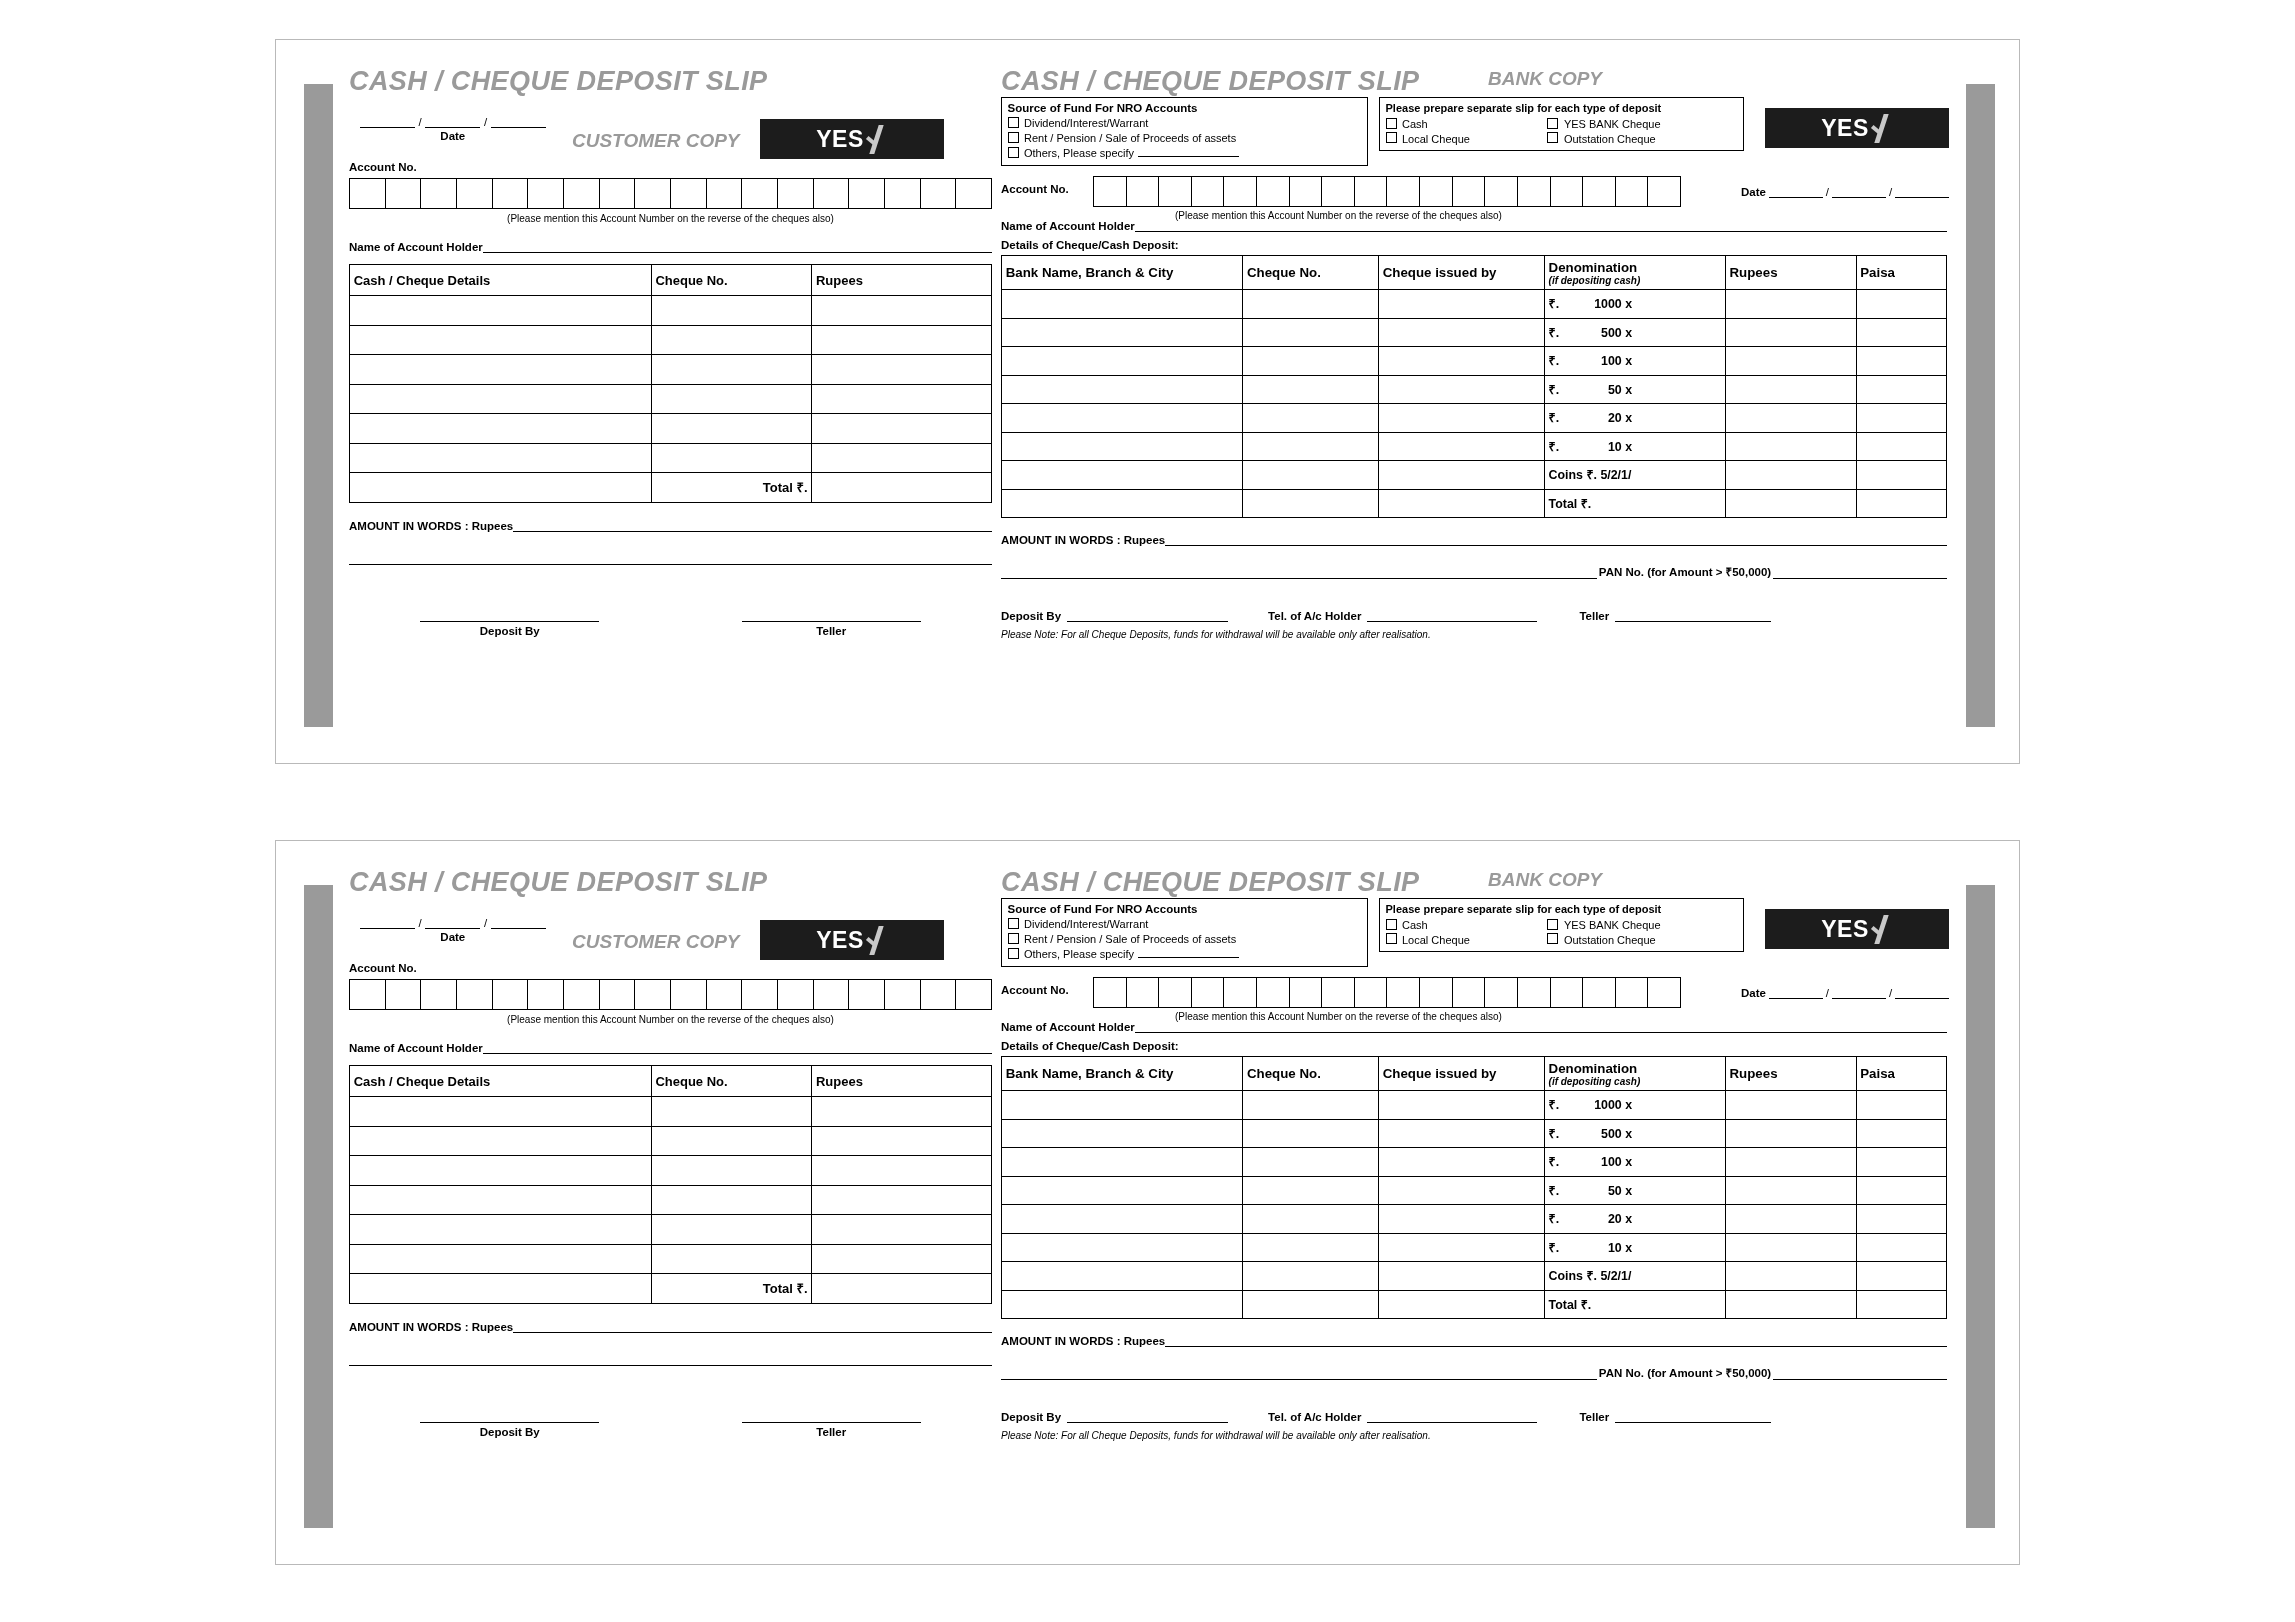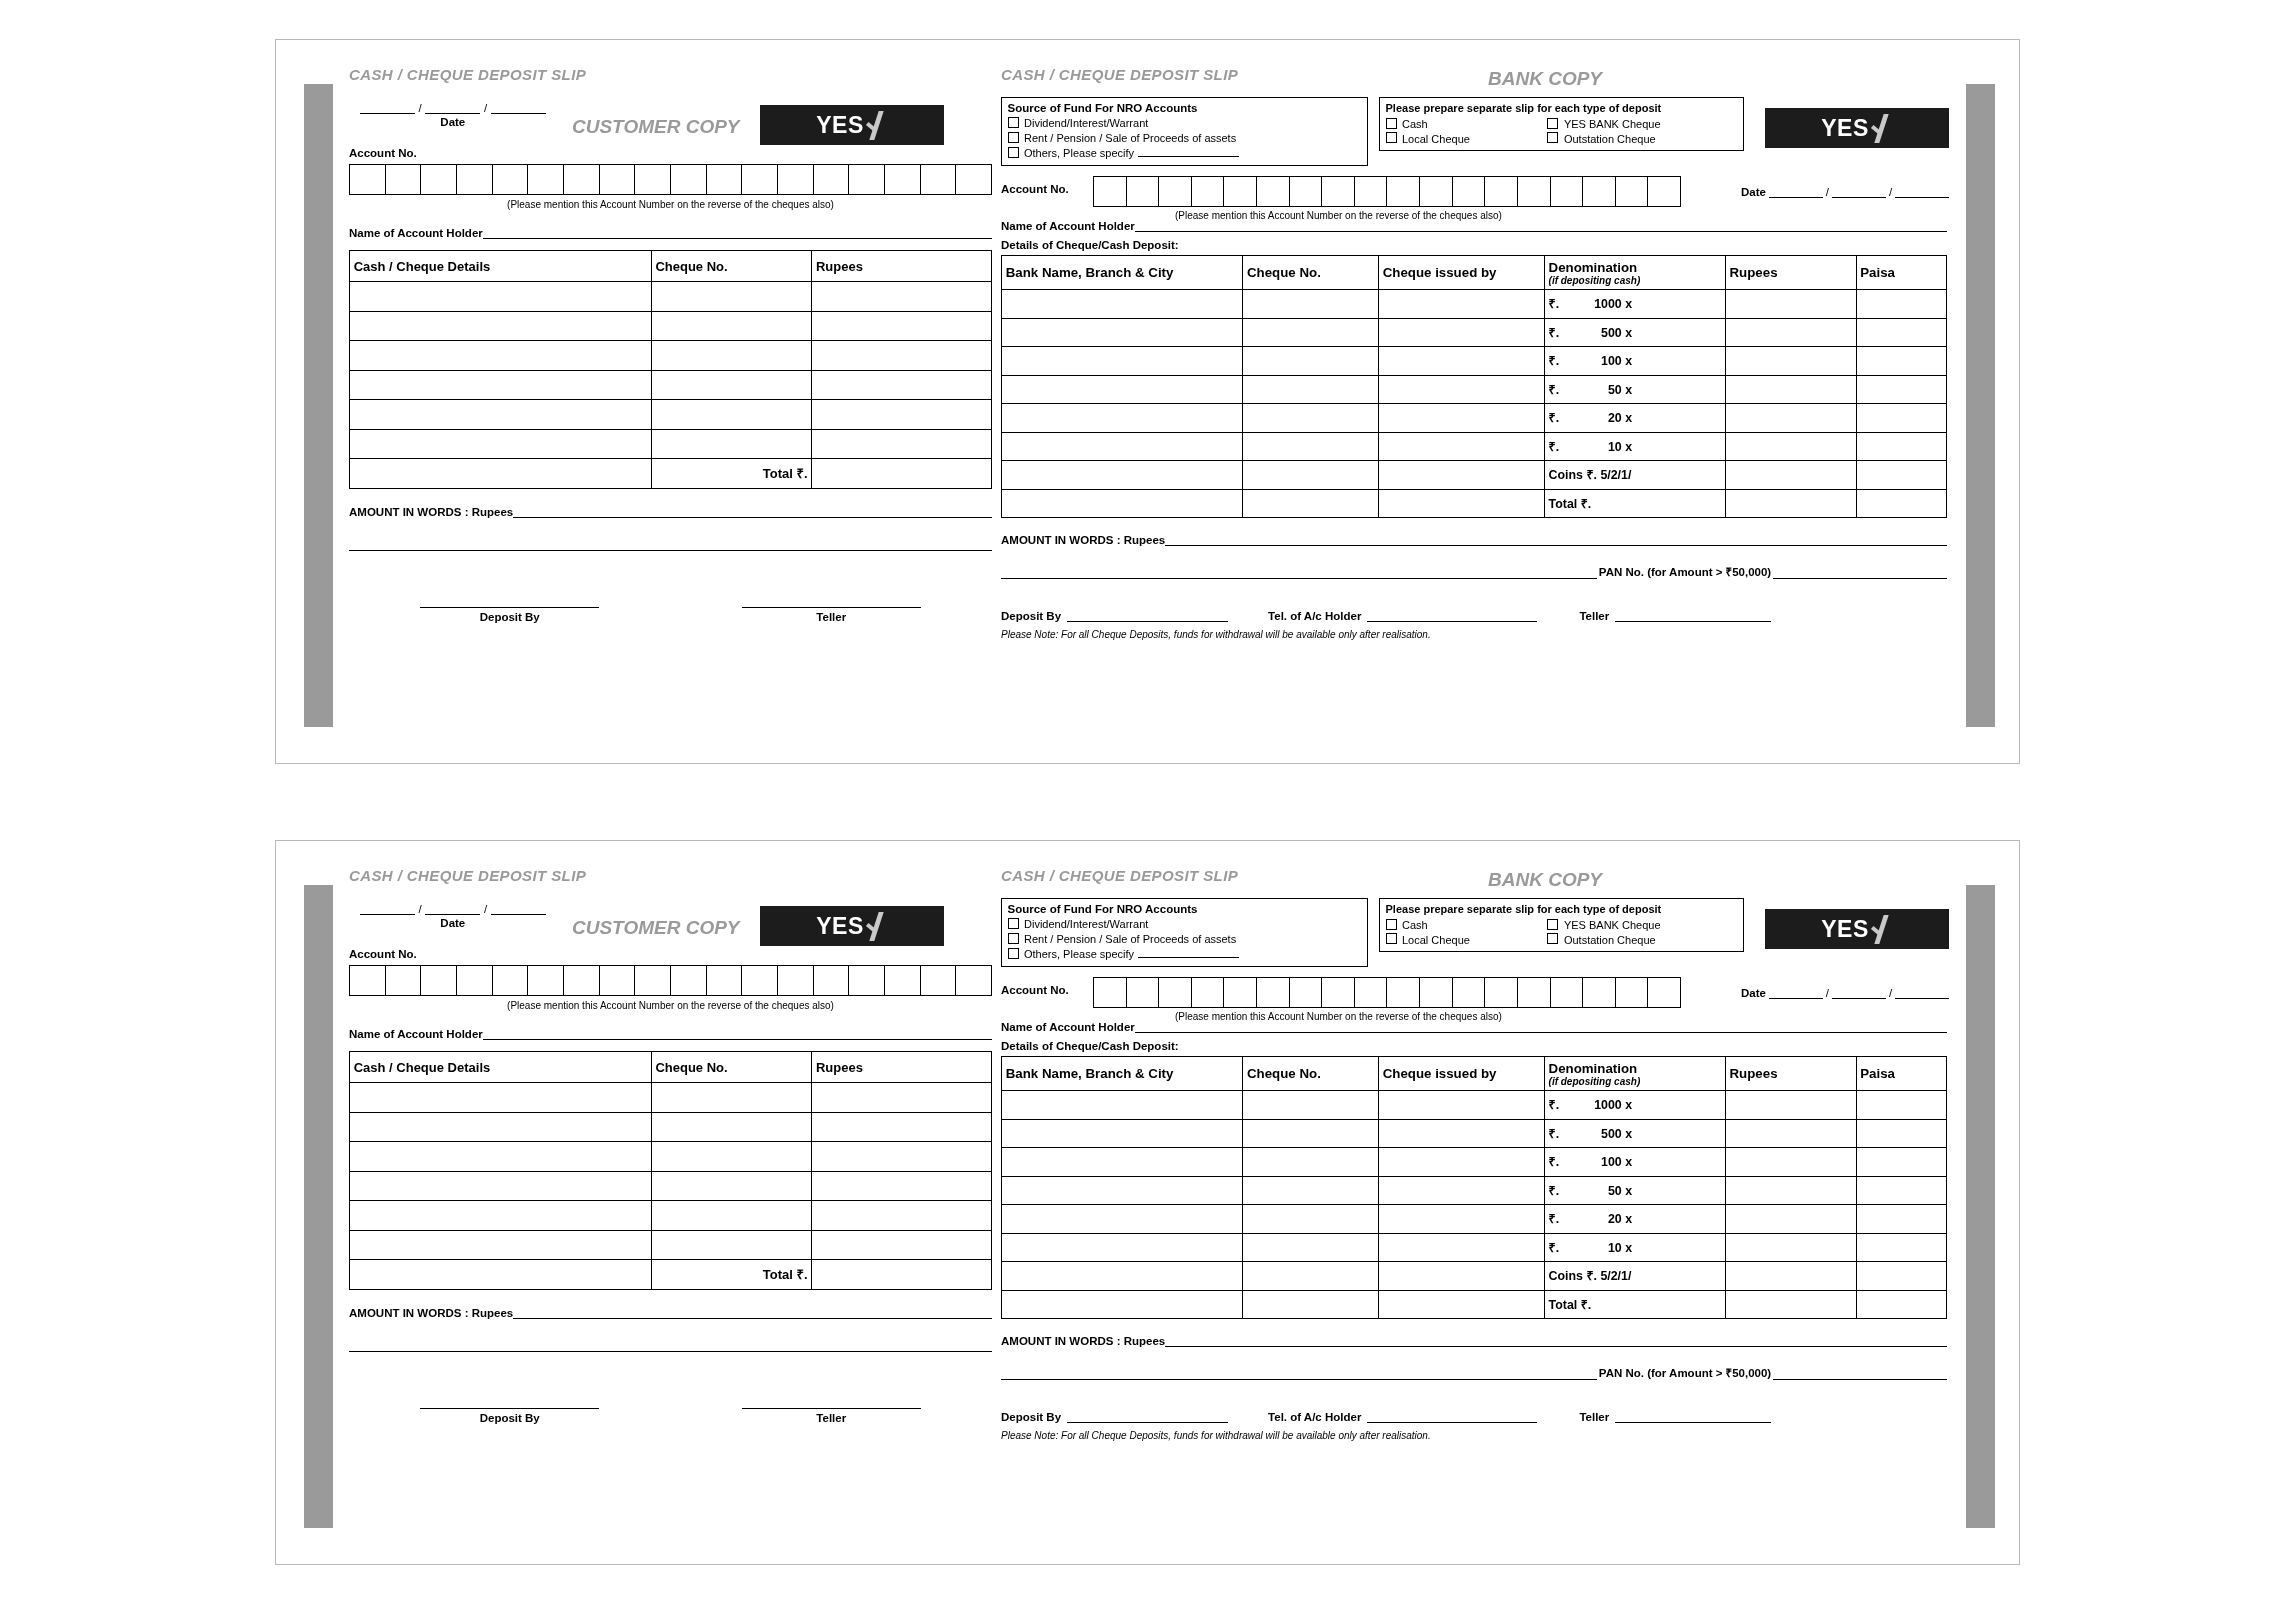--- a/index.html
+++ b/index.html
@@ -57,21 +57,21 @@
     position: absolute;
     left: 725px;
     top: 26px;
     width: 946px;
     height: 675px;
   }
 
   
   .title {
     font-weight: bold;
-    font-size: 15px;
+    font-size: 27px;
     color: #9a9a9a;
     letter-spacing: 0.4px;
     font-style: italic;
   }
   .copy-label {
     font-weight: bold;
     font-size: 19px;
     color: #9a9a9a;
     font-style: italic;
   }

